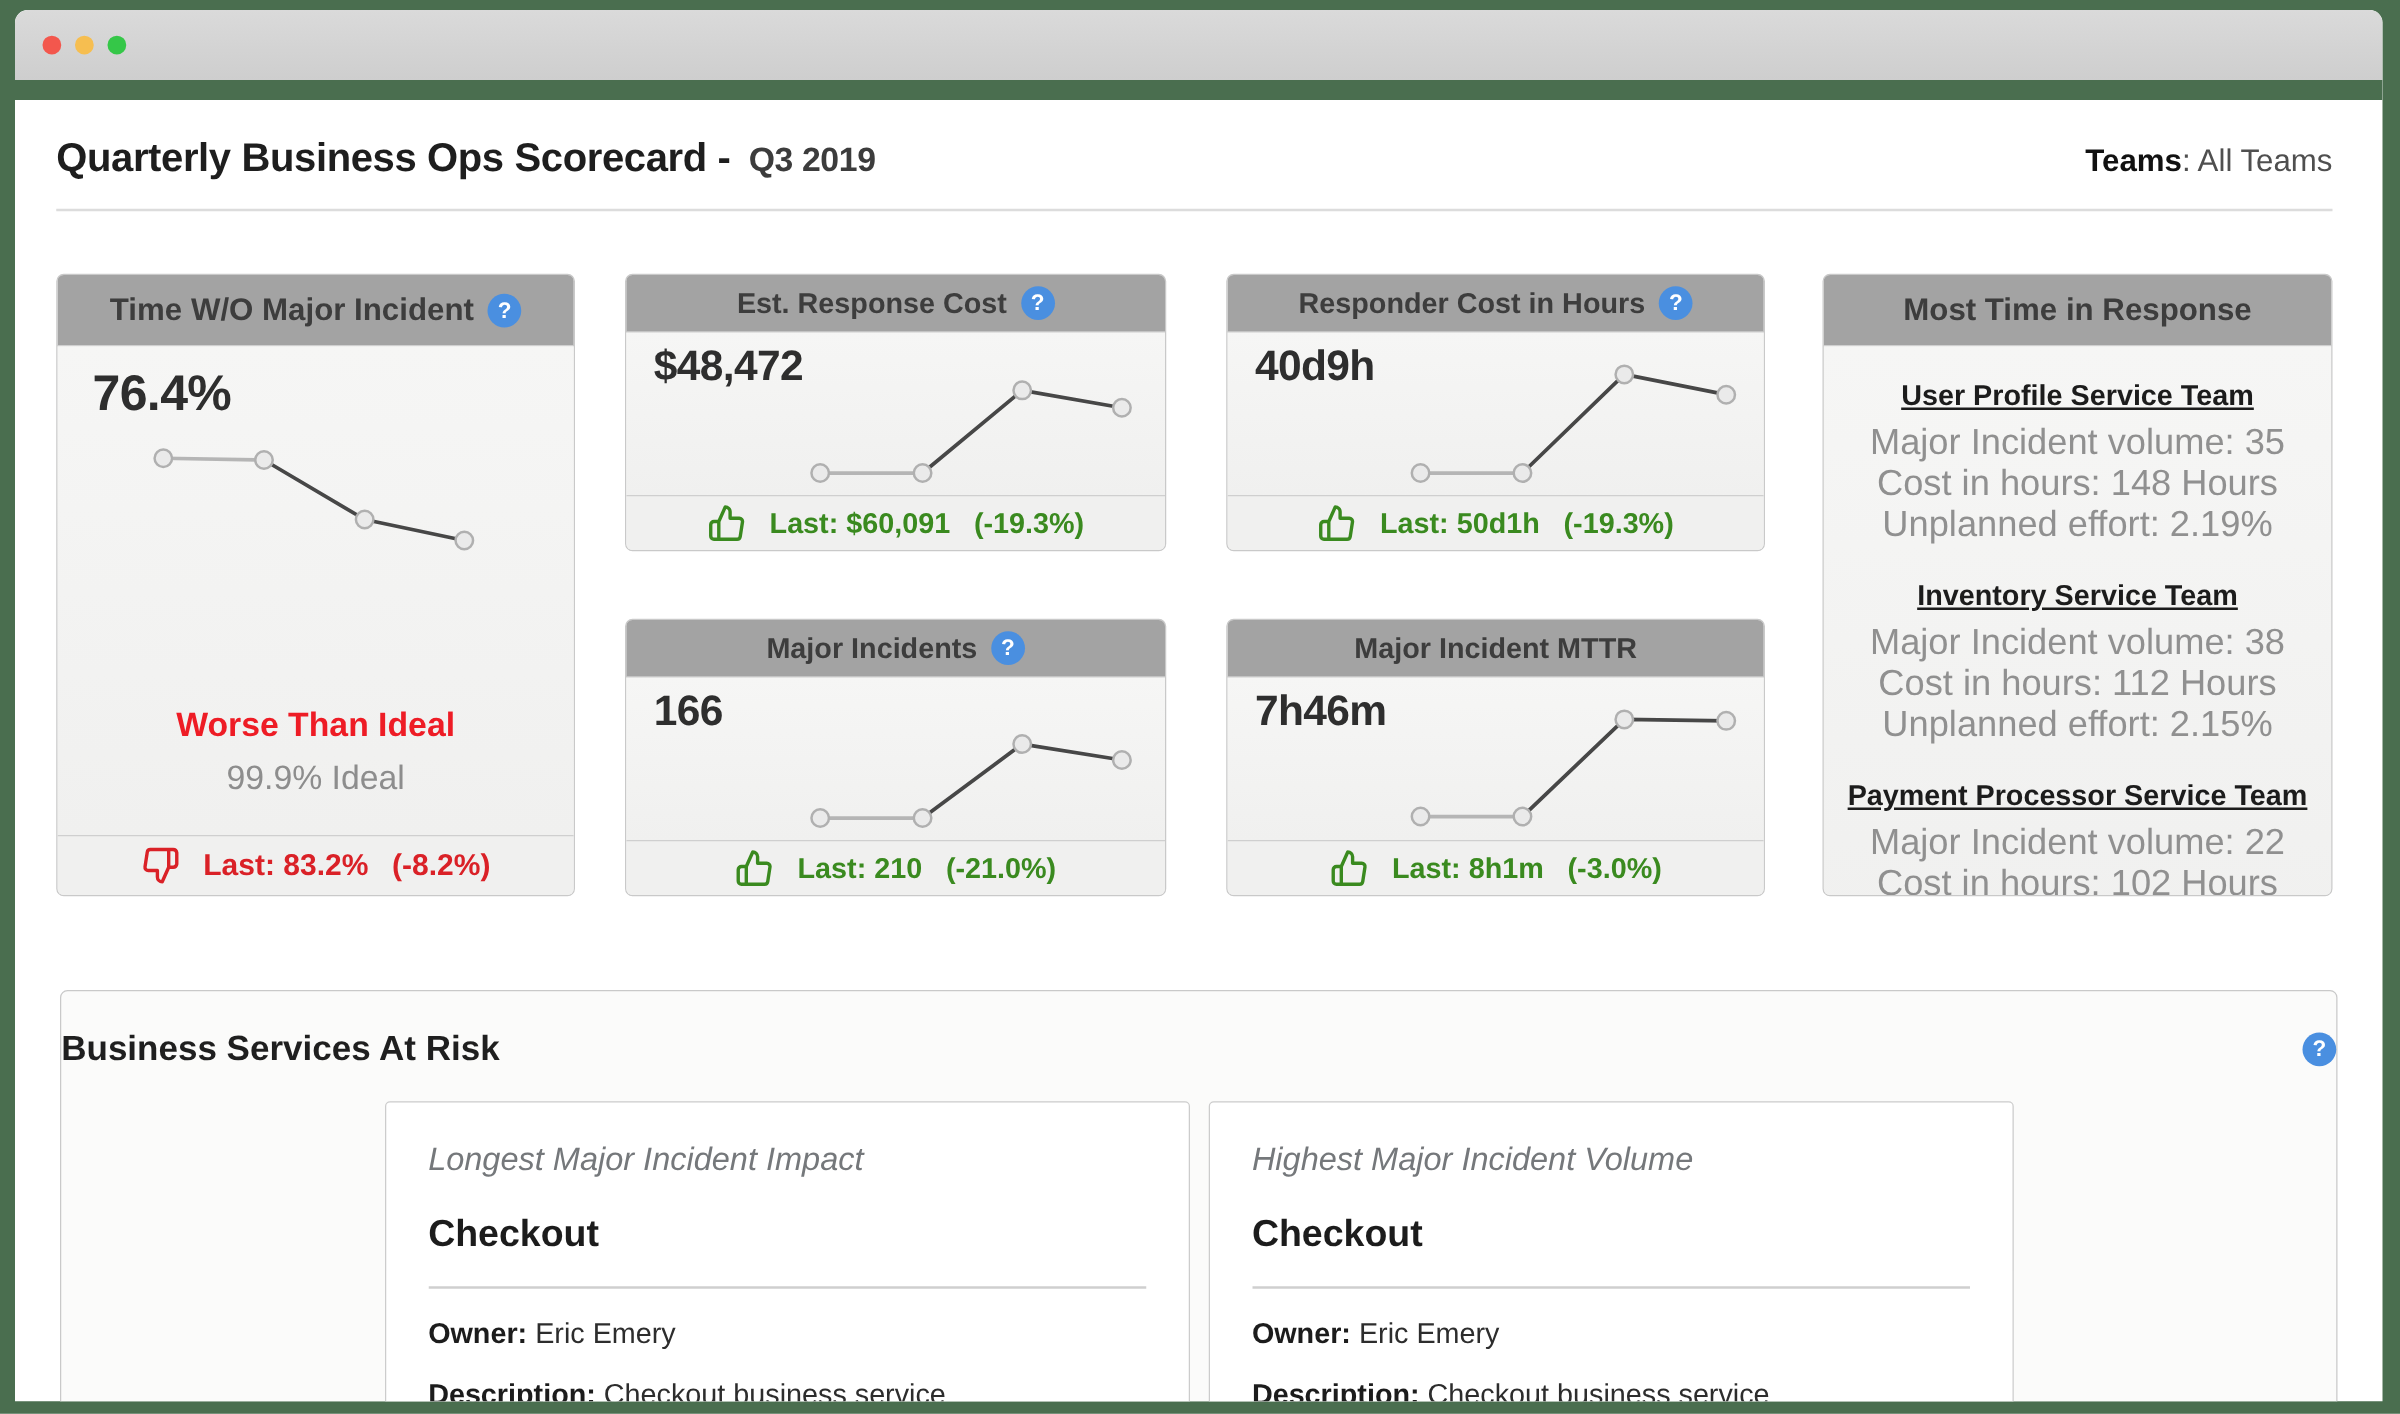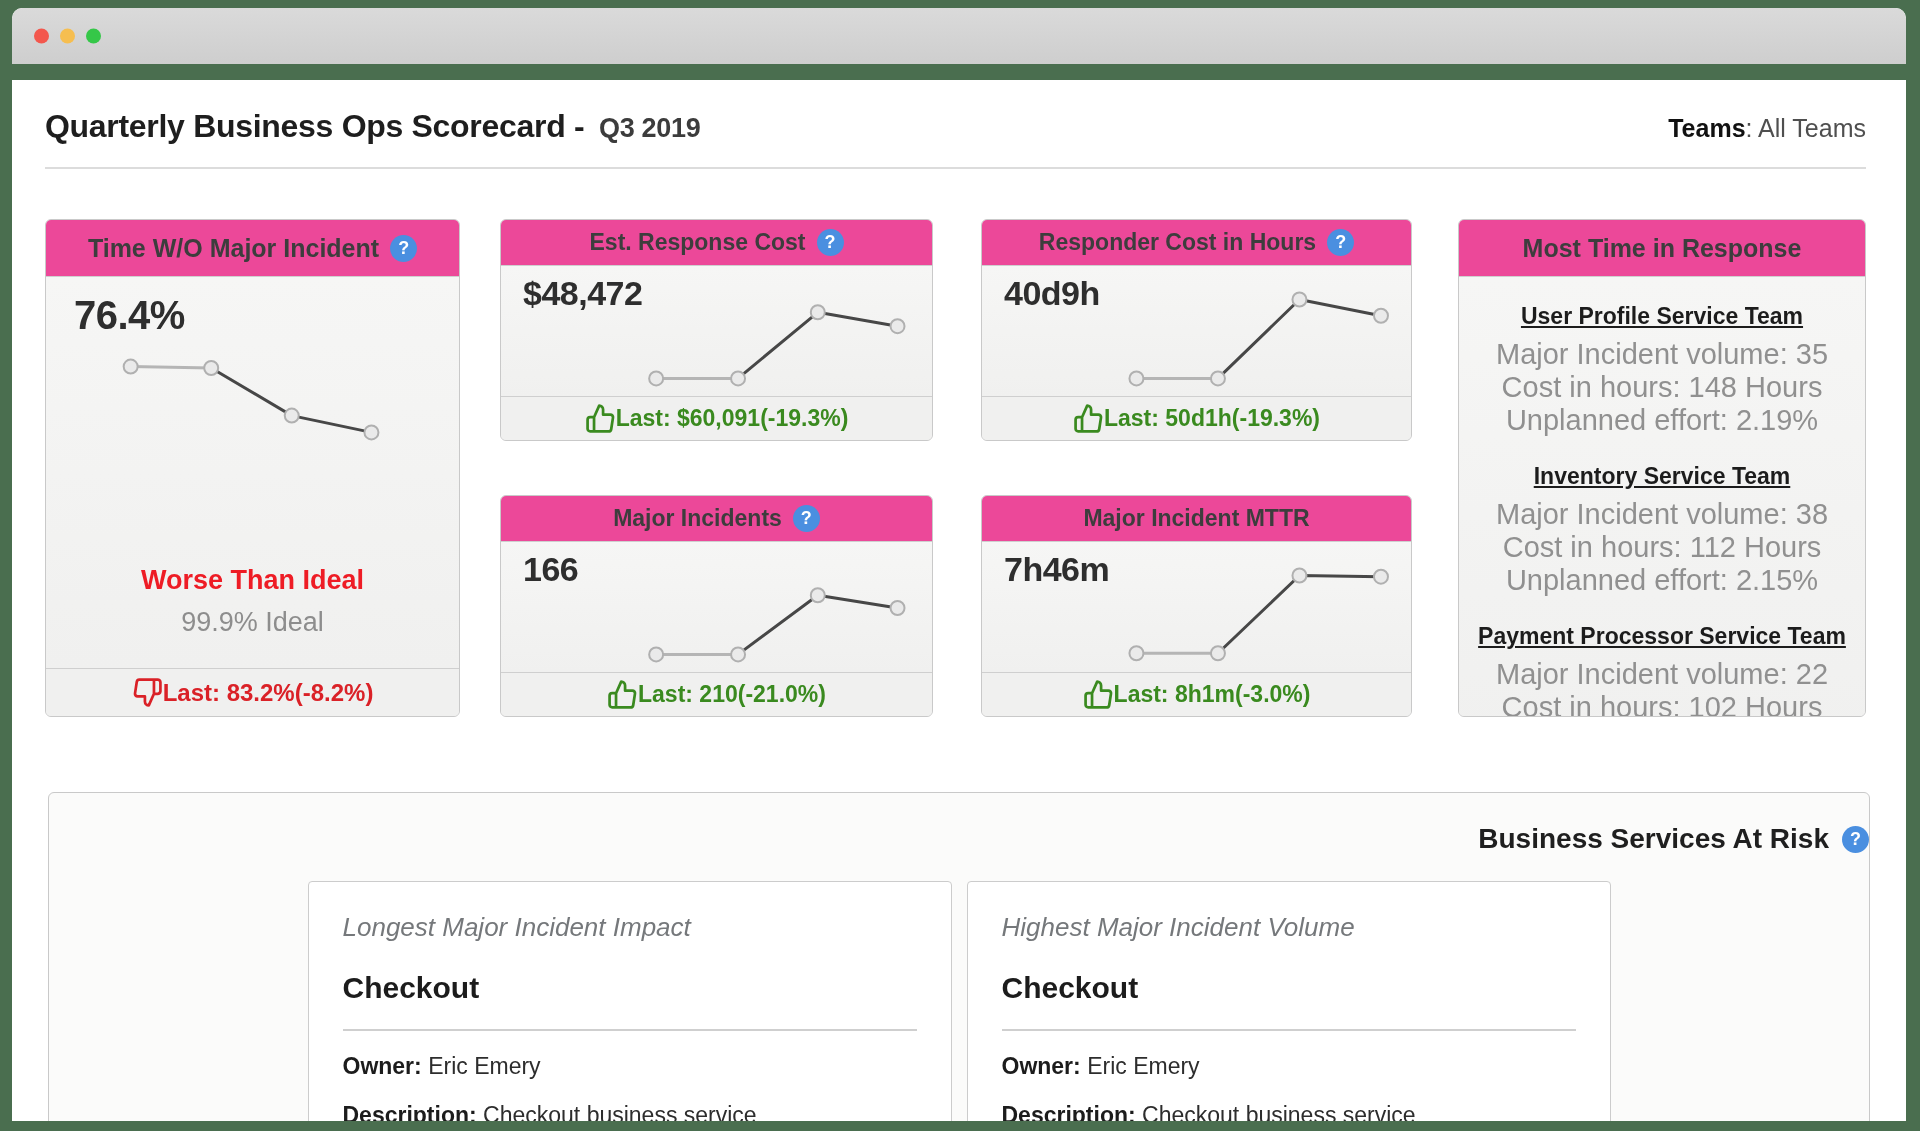--- a/index.html
+++ b/index.html
@@ -32,28 +32,28 @@
   .teams .teams-label { color:#111; font-weight:800; }
   .divider { height:2px; background:#dcdcdc; margin:22px 40px 0 33px; }
 
   .metrics { display:flex; margin:50px 0 0 33px; align-items:flex-start; }
   .col { display:flex; flex-direction:column; }
   .card {
     border:1px solid #c9c9c9; border-radius:6px; background:#f3f3f2;
     display:flex; flex-direction:column; overflow:hidden;
   }
   .card-header {
-    background:#ec4899; border-bottom:1px solid #cfcfcf;
+    background:#a3a3a3; border-bottom:1px solid #cfcfcf;
     display:flex; align-items:center; justify-content:center; gap:11px;
     font-weight:800; color:#3d3d3d; flex:none;
   }
   .card-body { flex:1; position:relative; background:linear-gradient(#f6f6f5,#f0f0ef); }
   .card-footer {
     background:#f0f0ef; border-top:1px solid #cfcfcf; flex:none;
-    display:flex; align-items:center; justify-content:center; gap:0;
+    display:flex; align-items:center; justify-content:center; gap:19px;
     font-weight:600;
   }
   .big   { width:415px; height:498px; }
   .big .card-header { height:57px; font-size:25px; }
   .big .card-footer { height:48px; font-size:24px; }
   .small { width:100%; height:222px; }
   .small .card-header { height:46px; font-size:23px; }
   .small .card-footer { height:44px; font-size:23px; }
   .col2 { width:433px; margin-left:40px; }
   .col3 { width:431px; margin-left:48px; }
@@ -80,21 +80,21 @@
   .panel-body { padding-top:26px; text-align:center; }
   .team-block { margin-bottom:26px; }
   .team-name { font-size:23px; font-weight:800; color:#1c1c1c; margin-bottom:8px;text-decoration:underline; }
   .team-line { font-size:29px; color:#909090; line-height:33px; }
 
   .risk-card {
     margin:75px 0 0 36px; width:1822px; height:560px;
     border:1px solid #c9c9c9; border-radius:6px; background:#fbfbfa;
   }
   .risk-title {
-    margin-top:30px; display:flex; align-items:center; justify-content:flex-end; gap:13px;
+    margin-top:30px; display:flex; align-items:center; justify-content:space-between; gap:13px;
     font-size:28px; font-weight:800; color:#1f1f1f;
   }
   .risk-row { display:flex; justify-content:center; gap:15px; margin-top:26px; }
   .service-card {
     width:644px; height:420px; background:#ffffff; border:1px solid #cccccc; border-radius:4px;
     padding:30px 34px;
   }
   .category { font-style:italic; font-size:26px; color:#75787b; }
   .service-name { font-size:30px; font-weight:800; color:#1c1c1c; margin-top:28px; }
   .service-hr { height:2px; background:#cfcfcf; margin-top:24px; }

